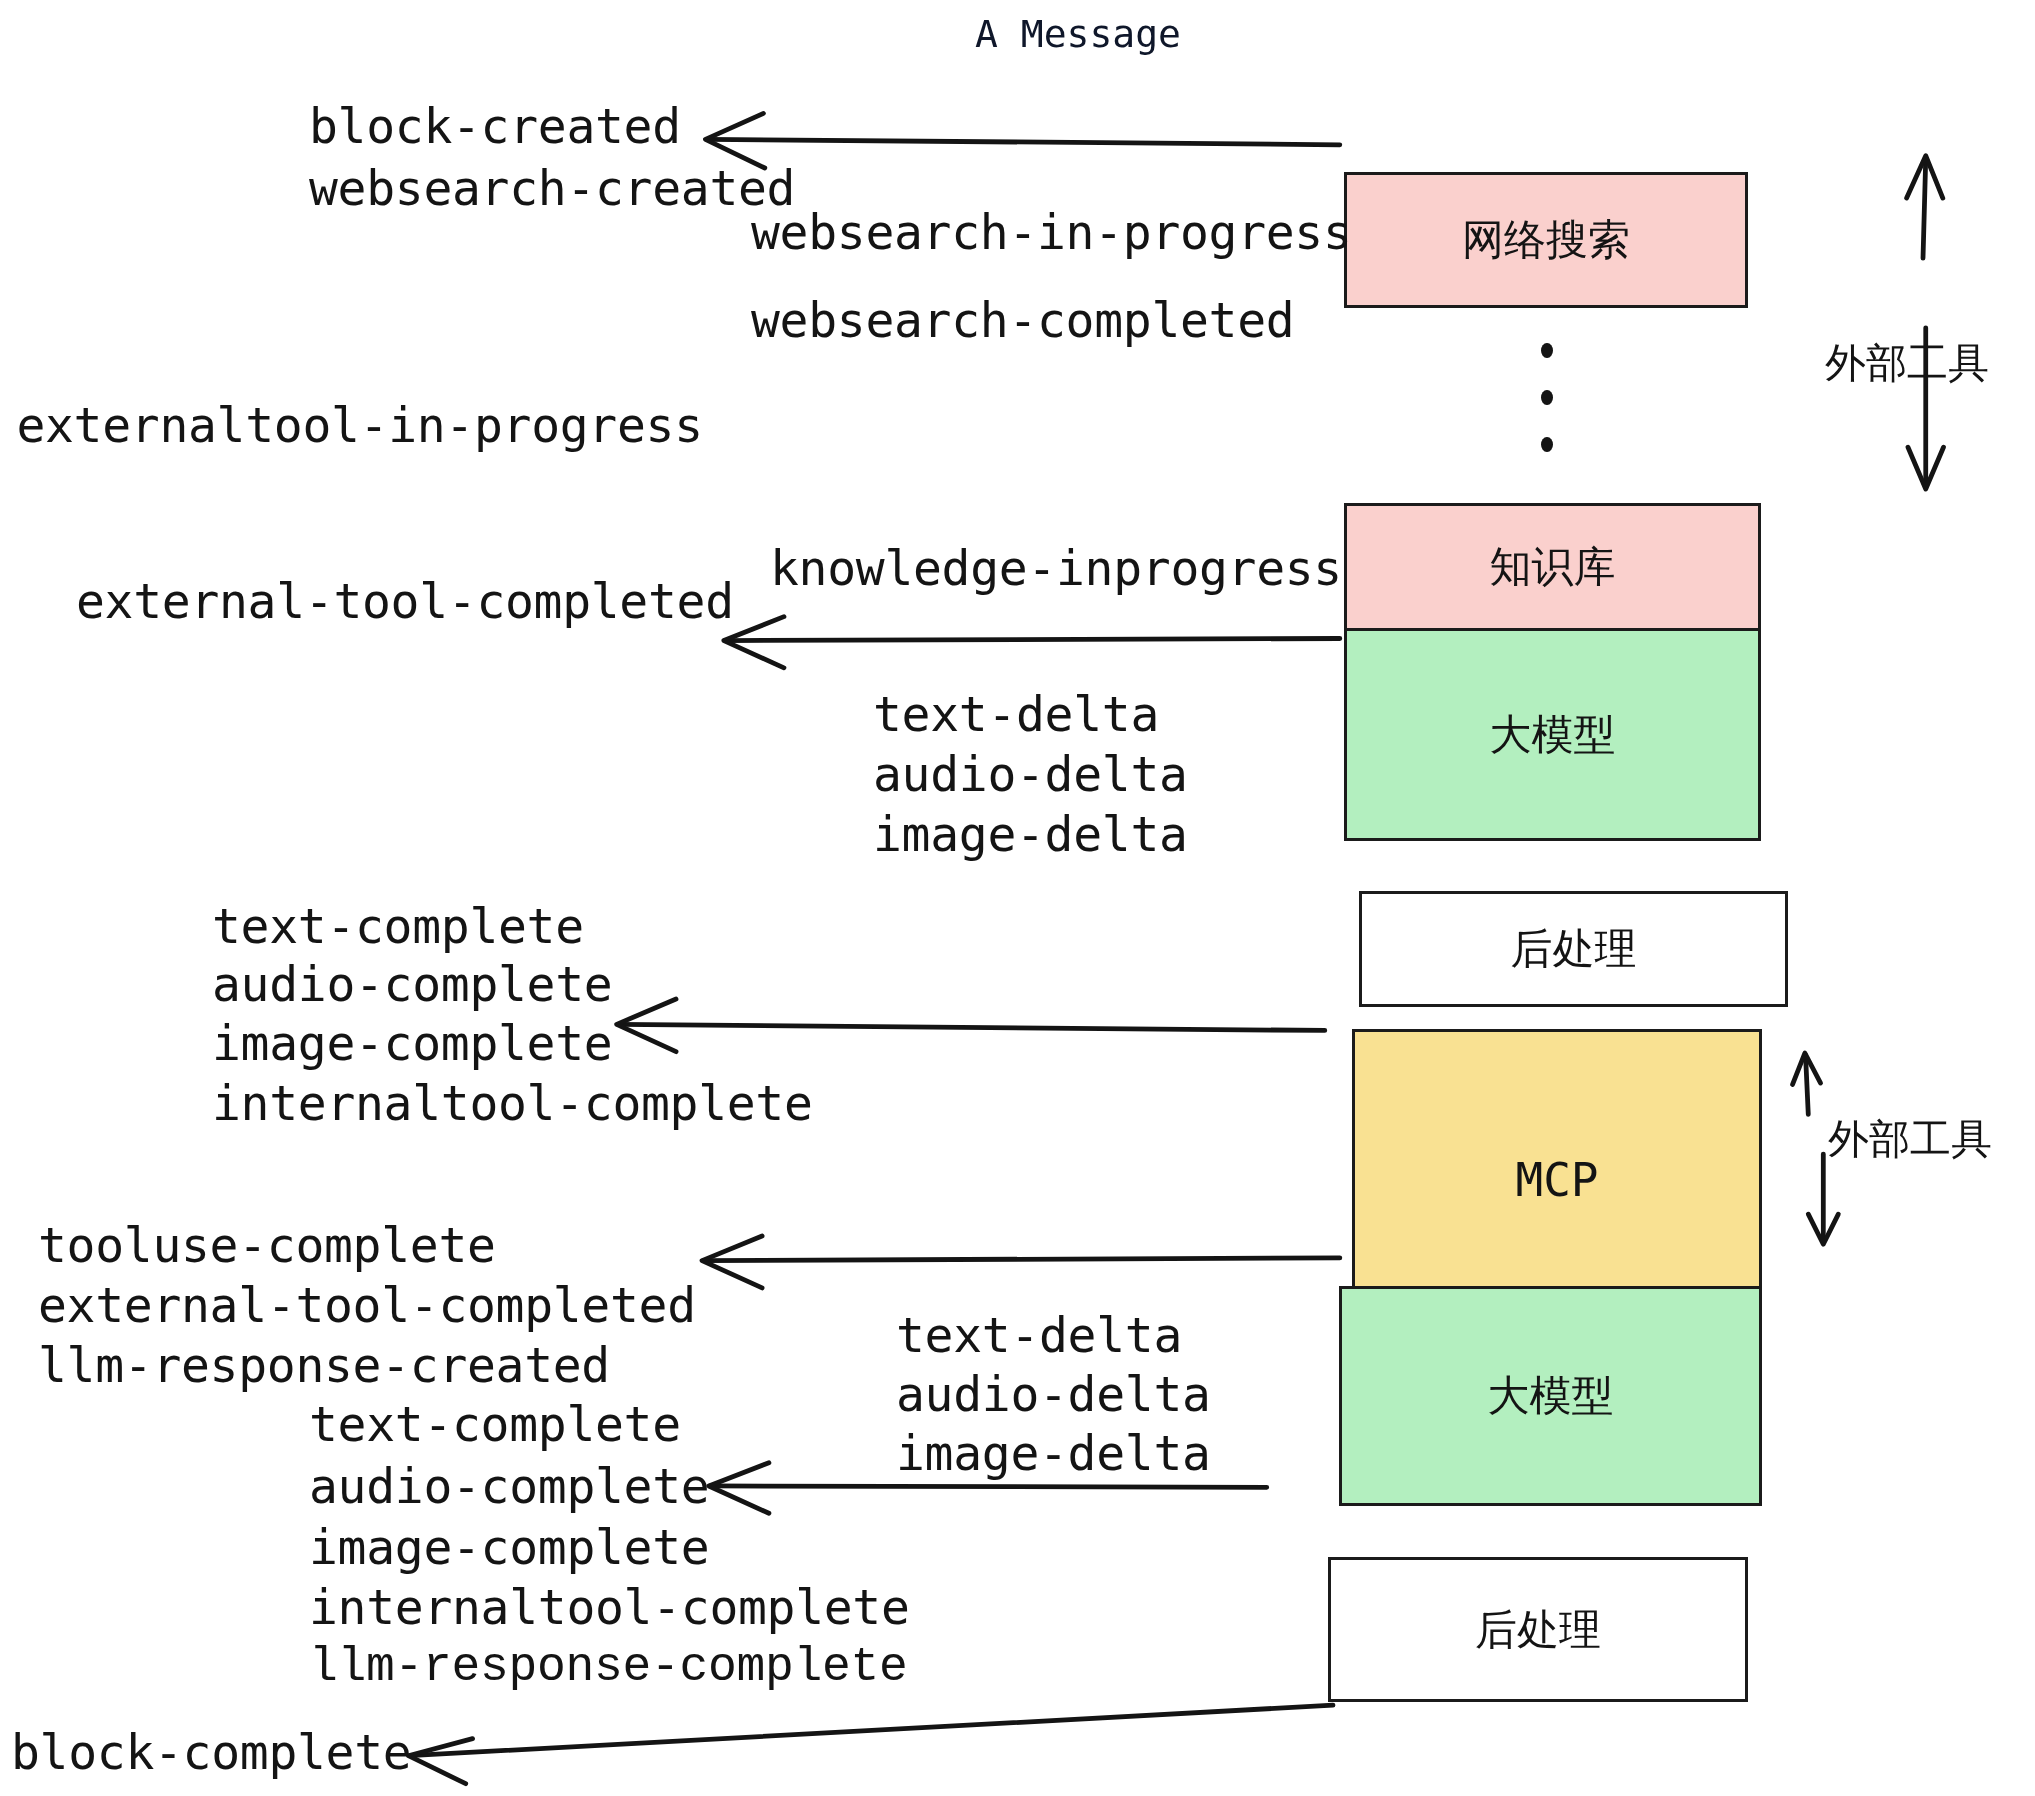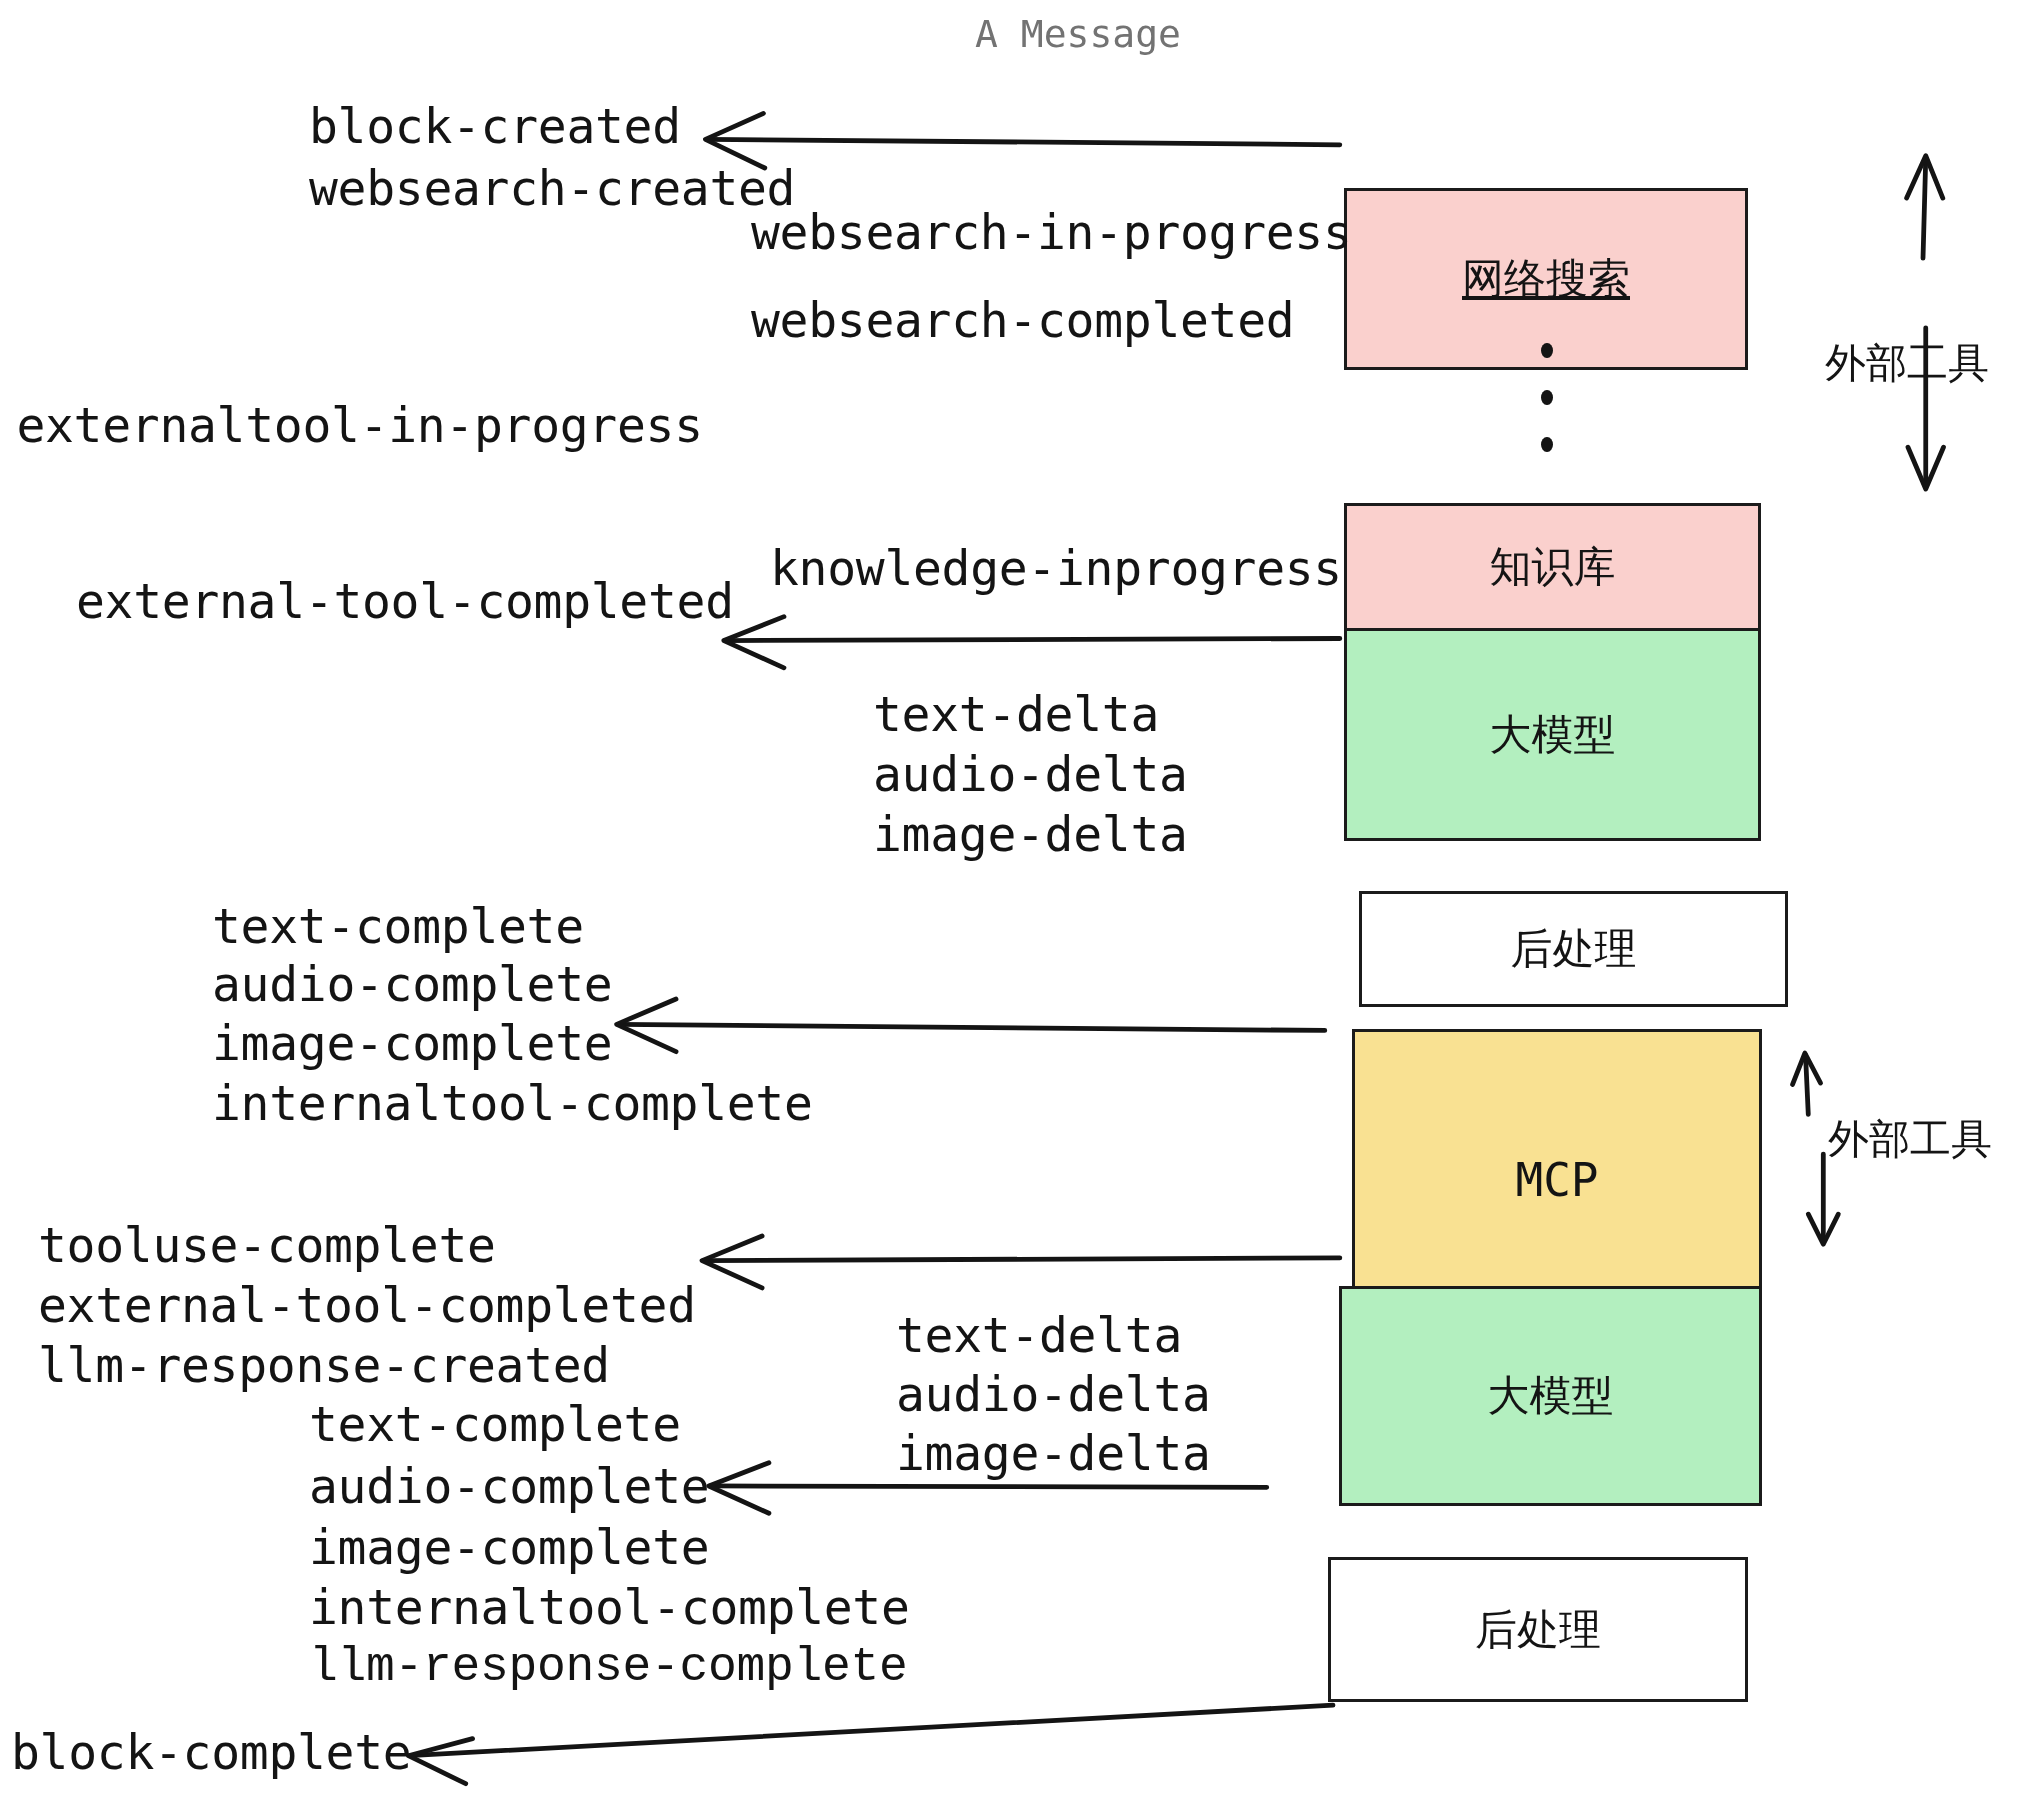--- a/index.html
+++ b/index.html
@@ -25,21 +25,21 @@
     white-space: pre;
     color: #141414;
     letter-spacing: -0.3px;
   }
   .title {
     position: absolute;
     font-family: "DejaVu Sans Mono", "Liberation Mono", monospace;
     font-size: 38px;
     line-height: 1;
     white-space: pre;
-    color: #737373;
+    color: #0f172a;
   }
   
   .box {
     position: absolute;
     box-sizing: border-box;
     border: 3.4px solid #1b1b1b;
     display: flex;
     align-items: center;
     justify-content: center;
     font-family: "DejaVu Sans", "Liberation Sans", sans-serif;
@@ -89,21 +89,21 @@
   svg.arrows path, svg.arrows line { fill: none; stroke: #141414; stroke-width: 7; stroke-linecap: round; stroke-linejoin: round; }
   svg.arrows .head { stroke-width: 7; }
 </style>
 </head>
 <body>
 
 <div id="canvas">
 
   <div class="title" style="left:975px; top:15px;">A Message</div>
 
-  <div class="box pink" style="left:1344px; top:188px; width:404px; height:182px;text-decoration:underline;">
+  <div class="box pink" style="left:1344px; top:172px; width:404px; height:136px;">
     <span class="boxlabel">网络搜索</span>
   </div>
 
   <div class="box pink" style="left:1344px; top:503px; width:417px; height:128px;">
     <span class="boxlabel">知识库</span>
   </div>
 
   <div class="box green" style="left:1344px; top:628px; width:417px; height:213px;">
     <span class="boxlabel">大模型</span>
   </div>

